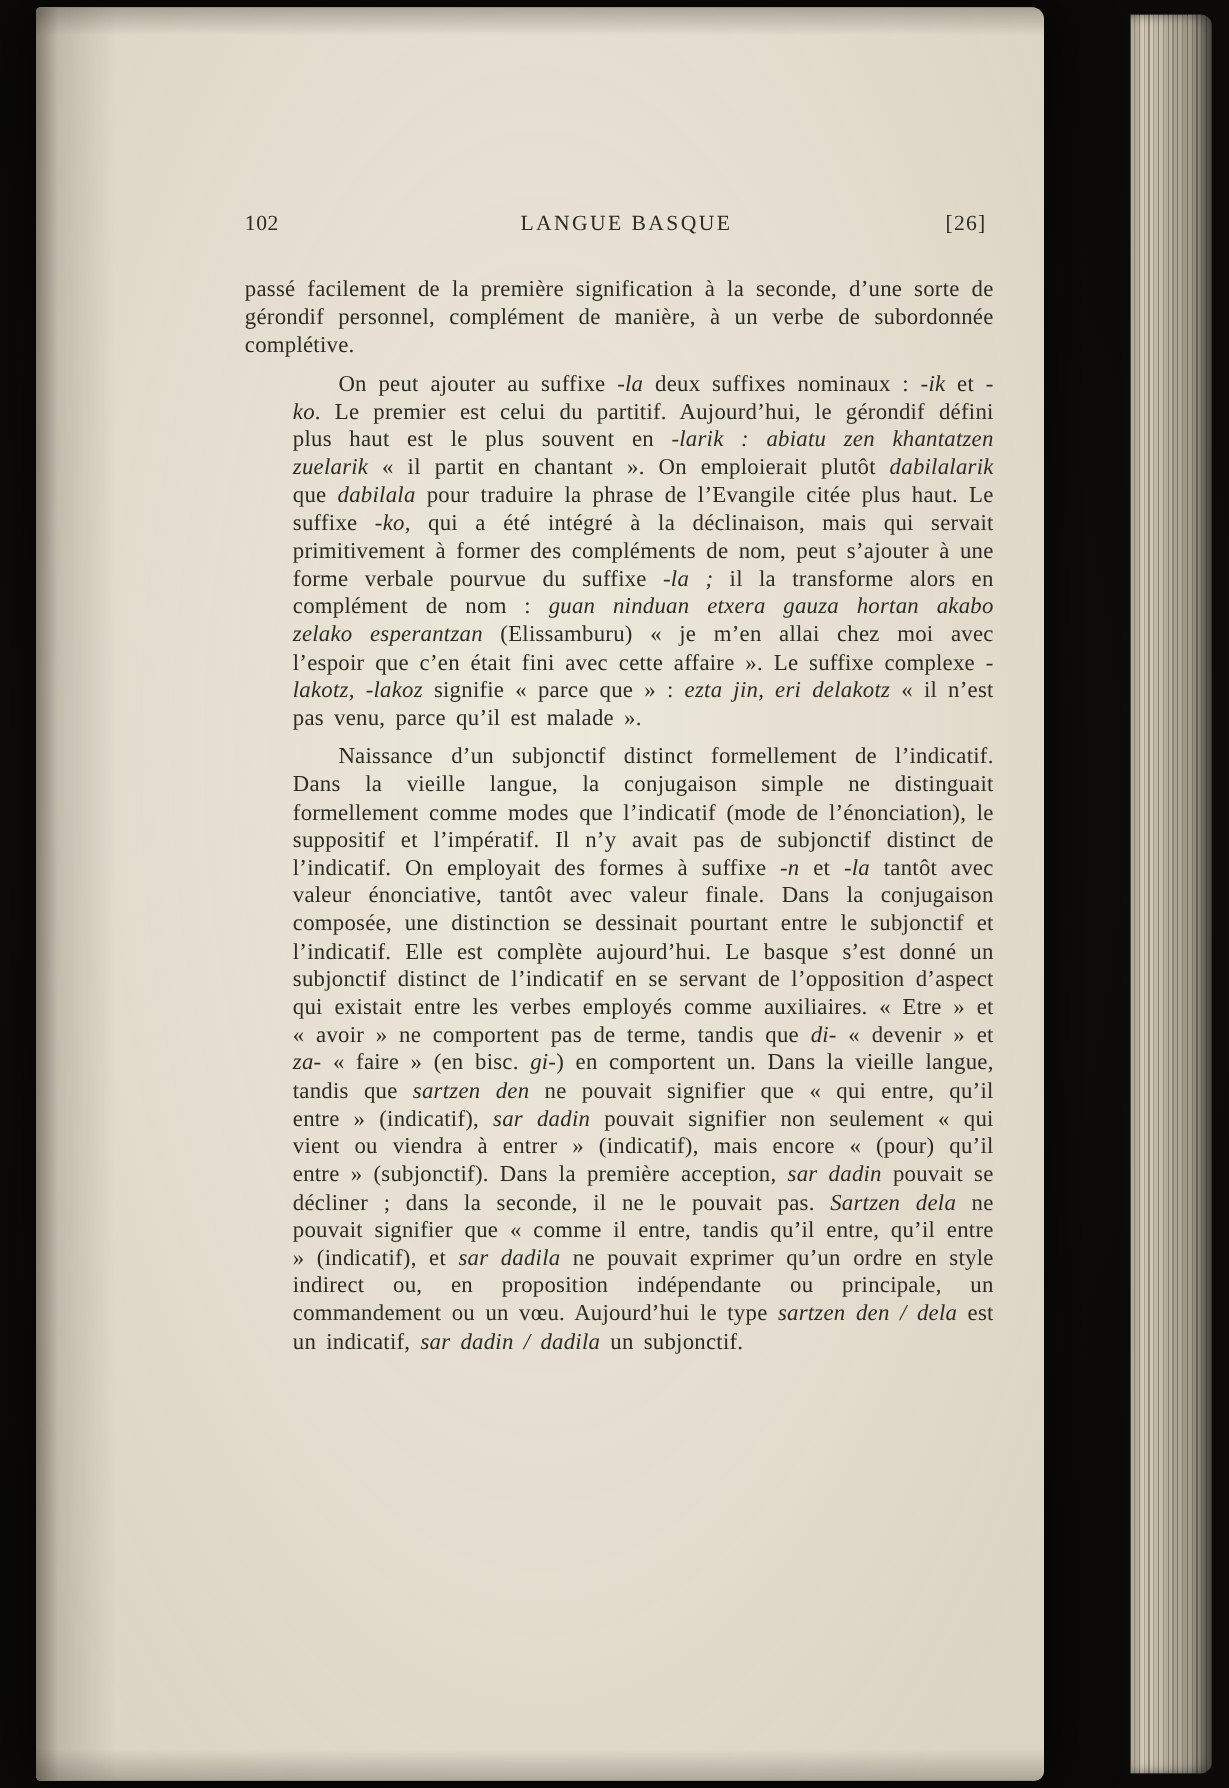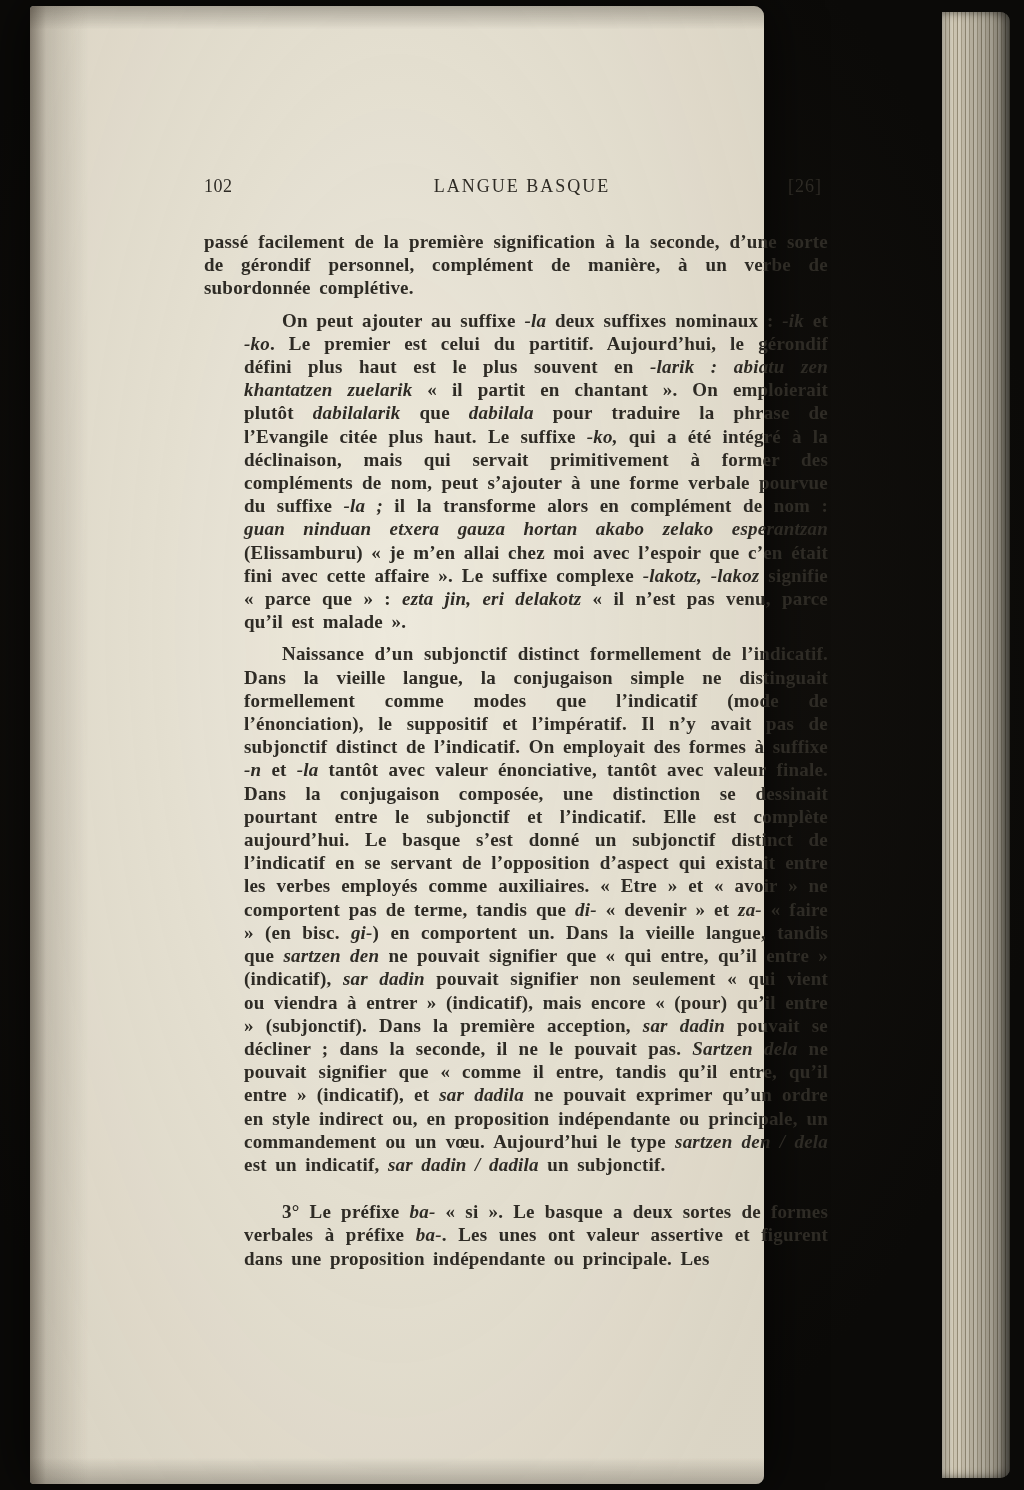--- a/index.html
+++ b/index.html
@@ -13,21 +13,21 @@
     position:relative;
     width:1024px; height:1490px;
     overflow:hidden;
     background:radial-gradient(ellipse at 45% 45%, #181511 0%, #0b0a08 75%);
     font-family:"Liberation Serif","DejaVu Serif",serif;
   }
   
   .page{
     position:absolute;
     left:30px; top:6px;
-    width:734px; height:1478px;
+    width:840px; height:1478px;
     background:var(--paper);
     border-radius:4px 10px 8px 4px;
     box-shadow:0 0 55px rgba(0,0,0,.75);
   }
   
   .page::before{
     content:"";
     position:absolute; inset:0;
     border-radius:inherit;
     background:
@@ -70,38 +70,37 @@
     text-align:center; letter-spacing:2px;
   }
   .section-marker{ position:absolute; right:6px; top:0; letter-spacing:1px; }
   .text-body{
     font-size:19px;
     line-height:23.2px;
     text-align:justify;
     word-spacing:3.5px;
     letter-spacing:.2px;
   }
-  .text-body p{ margin:0 0 9px 0;font-weight:bold; }
+  .text-body p{ margin:0 0 9px 0; }
   .text-body p.indent{ text-indent:38px;margin-left:40px; }
   .text-body p.gap{ margin-top:24px; }
   .it{ font-style:italic; }
 </style>
 </head>
 <body>
 
 <div class="stage">
   <div class="page">
     <div class="content">
       <div class="page-header">
         <span class="page-number">102</span>
         <span class="running-title">LANGUE BASQUE</span>
         <span class="section-marker">[26]</span>
       </div>
       <div class="text-body">
           <p class=""><span>passé facilement de la première signification à la seconde, d’une sorte de gérondif personnel, complément de manière, à un verbe de subordonnée complétive.</span></p>
           <p class="indent"><span>On peut ajouter au suffixe </span><span class="it">-la</span><span> deux suffixes nominaux : </span><span class="it">-ik</span><span> et </span><span class="it">-ko</span><span>. Le premier est celui du partitif. Aujourd’hui, le gérondif défini plus haut est le plus souvent en </span><span class="it">-larik : abiatu zen khantatzen zuelarik</span><span> « il partit en chantant ». On emploierait plutôt </span><span class="it">dabilalarik</span><span> que </span><span class="it">dabilala</span><span> pour traduire la phrase de l’Evangile citée plus haut. Le suffixe </span><span class="it">-ko,</span><span> qui a été intégré à la déclinaison, mais qui servait primitivement à former des compléments de nom, peut s’ajouter à une forme verbale pourvue du suffixe </span><span class="it">-la ;</span><span> il la transforme alors en complément de nom : </span><span class="it">guan ninduan etxera gauza hortan akabo zelako esperantzan</span><span> (Elissamburu) « je m’en allai chez moi avec l’espoir que c’en était fini avec cette affaire ». Le suffixe complexe </span><span class="it">-lakotz, -lakoz</span><span> signifie « parce que » : </span><span class="it">ezta jin, eri delakotz</span><span> « il n’est pas venu, parce qu’il est malade ».</span></p>
           <p class="indent"><span>Naissance d’un subjonctif distinct formellement de l’indicatif. Dans la vieille langue, la conjugaison simple ne distinguait formellement comme modes que l’indicatif (mode de l’énonciation), le suppositif et l’impératif. Il n’y avait pas de subjonctif distinct de l’indicatif. On employait des formes à suffixe </span><span class="it">-n</span><span> et </span><span class="it">-la</span><span> tantôt avec valeur énonciative, tantôt avec valeur finale. Dans la conjugaison composée, une distinction se dessinait pourtant entre le subjonctif et l’indicatif. Elle est complète aujourd’hui. Le basque s’est donné un subjonctif distinct de l’indicatif en se servant de l’opposition d’aspect qui existait entre les verbes employés comme auxiliaires. « Etre » et « avoir » ne comportent pas de terme, tandis que </span><span class="it">di-</span><span> « devenir » et </span><span class="it">za-</span><span> « faire » (en bisc. </span><span class="it">gi-</span><span>) en comportent un. Dans la vieille langue, tandis que </span><span class="it">sartzen den</span><span> ne pouvait signifier que « qui entre, qu’il entre » (indicatif), </span><span class="it">sar dadin</span><span> pouvait signifier non seulement « qui vient ou viendra à entrer » (indicatif), mais encore « (pour) qu’il entre » (subjonctif). Dans la première acception, </span><span class="it">sar dadin</span><span> pouvait se décliner ; dans la seconde, il ne le pouvait pas. </span><span class="it">Sartzen dela</span><span> ne pouvait signifier que « comme il entre, tandis qu’il entre, qu’il entre » (indicatif), et </span><span class="it">sar dadila</span><span> ne pouvait exprimer qu’un ordre en style indirect ou, en proposition indépendante ou principale, un commandement ou un vœu. Aujourd’hui le type </span><span class="it">sartzen den / dela</span><span> est un indicatif, </span><span class="it">sar dadin / dadila</span><span> un subjonctif.</span></p>
-          <p class="indent gap"><span>3° Le préfixe </span><span class="it">ba-</span><span> « si ». Le basque a deux sortes de formes verbales à préfixe </span><span class="it">ba-</span><span>. Les unes ont valeur assertive et figurent dans une proposition indépendante ou principale. Les</span></p>
         </div>
     </div>
   </div>
   <div class="page-stack"></div>
 </div>
 
 </body></html>

